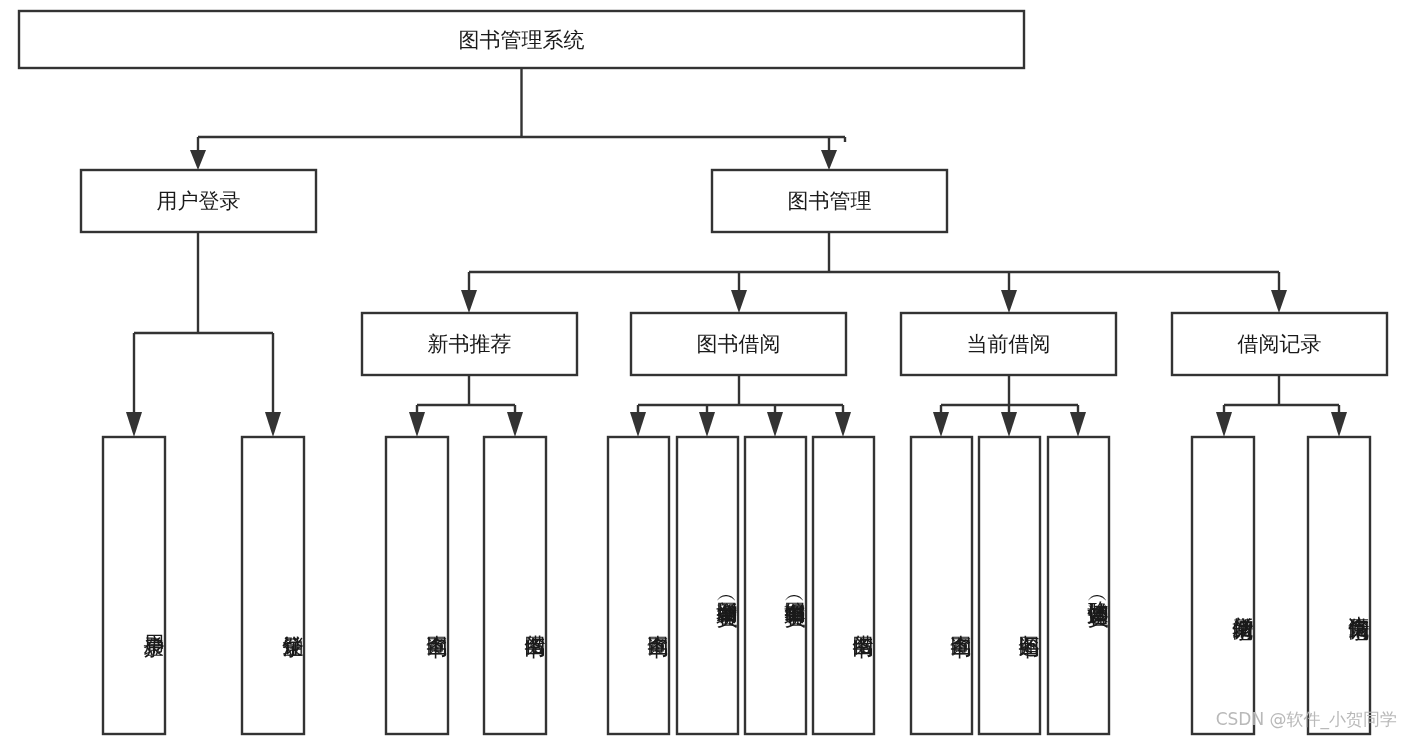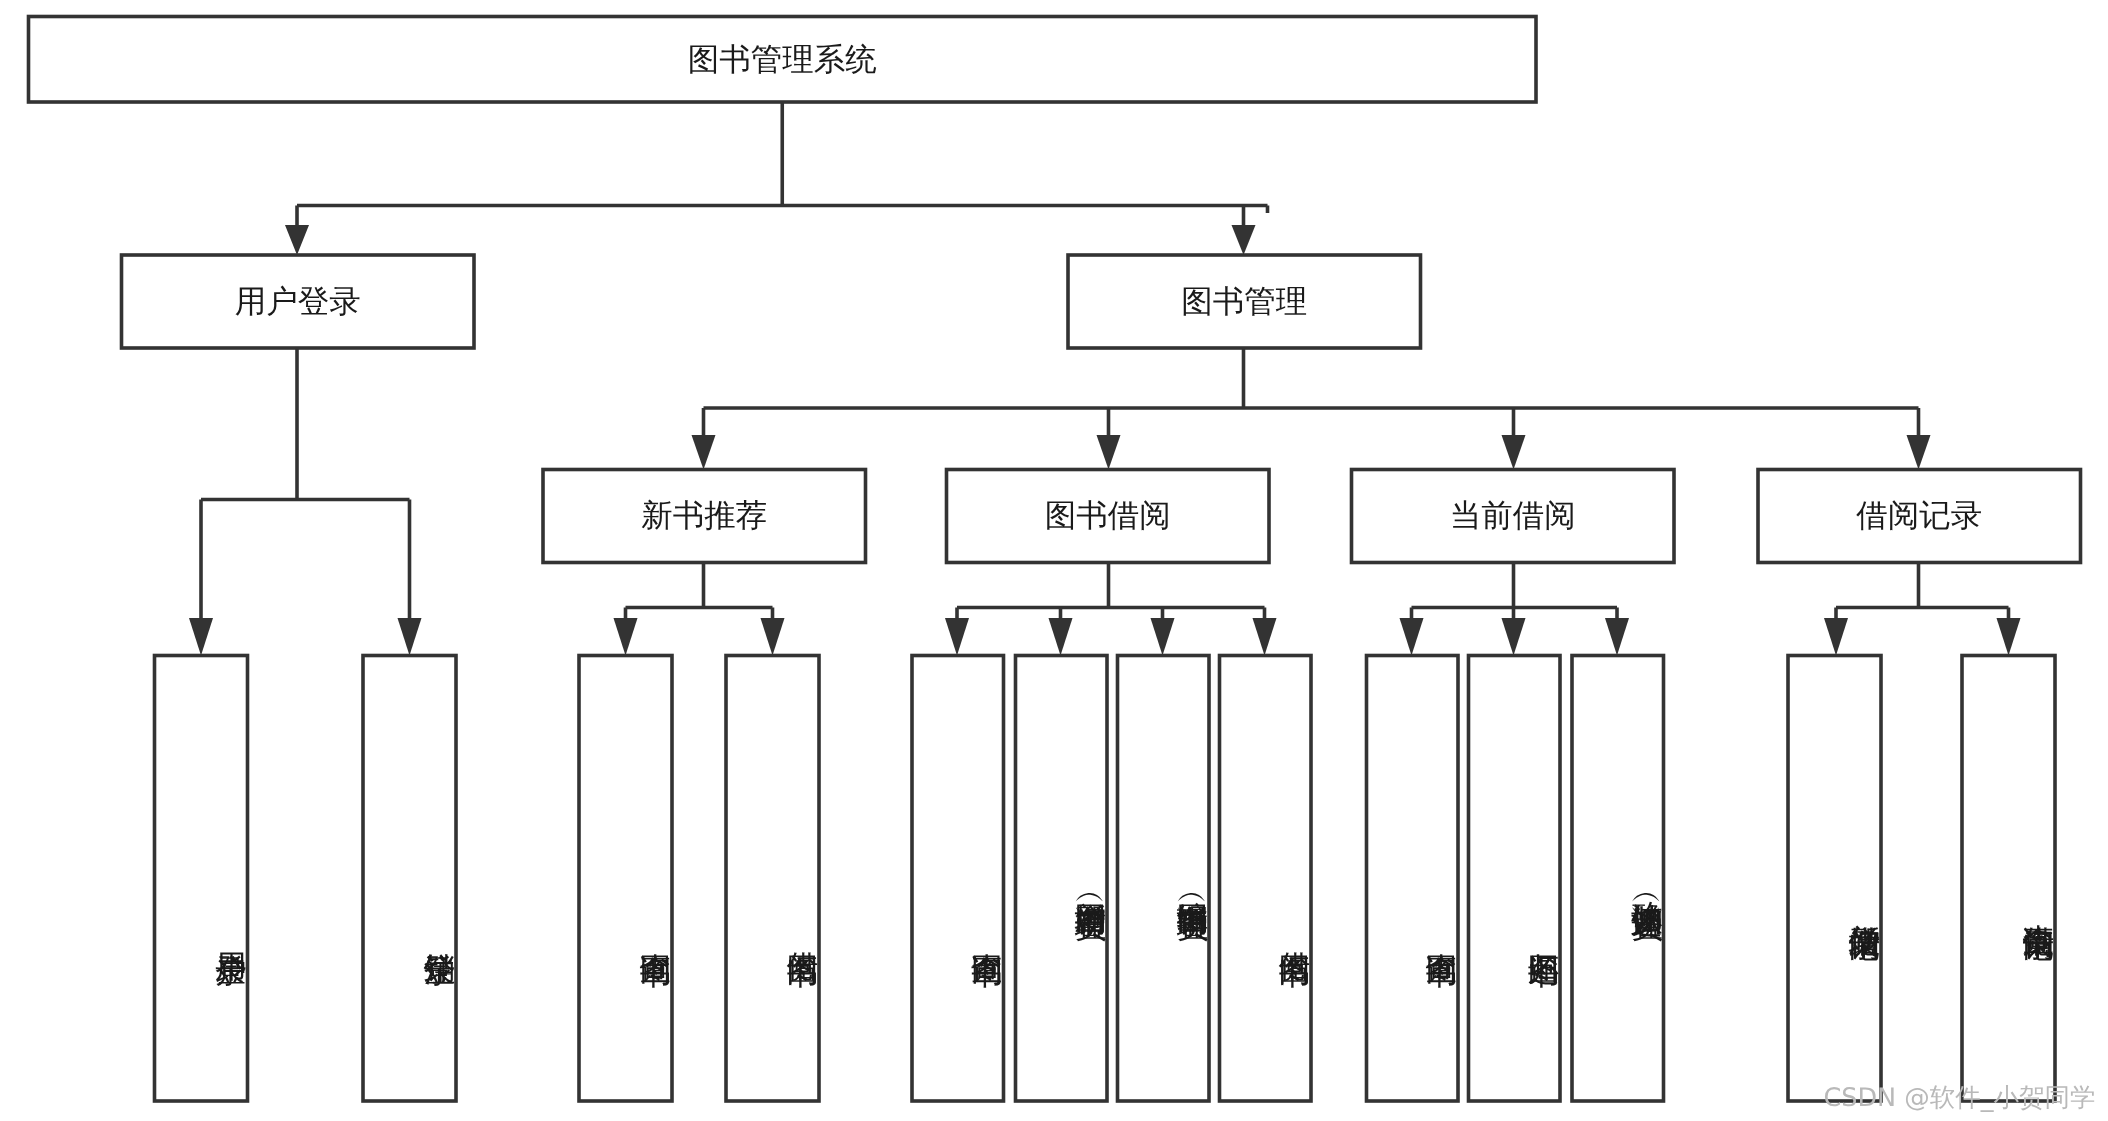--- a/index.html
+++ b/index.html
@@ -59,21 +59,21 @@
     letter-spacing: 1px;
     display: flex;
     align-items: flex-start;
     justify-content: center;
     white-space: nowrap;
     pointer-events: none;
   }
   .watermark {
     position: absolute;
     right: 8px;
-    bottom: 4px;
+    bottom: 16px;
     font-family: "DejaVu Sans", "Liberation Sans", sans-serif;
     font-size: 17px;
     color: #b9b9b9;
     white-space: nowrap;
   }
 </style>
 </head>
 <body>
 
 <div id="diagram-root">

